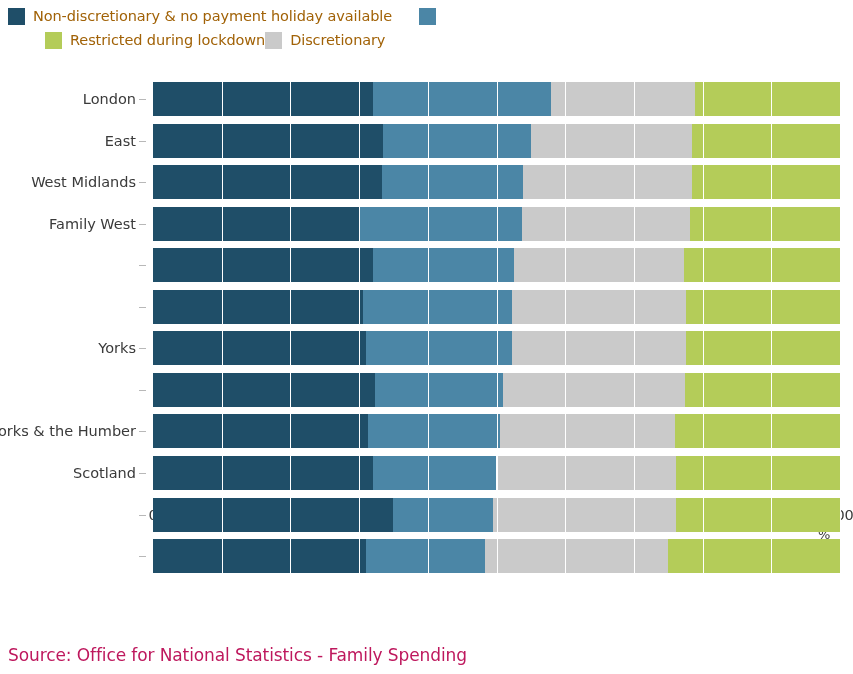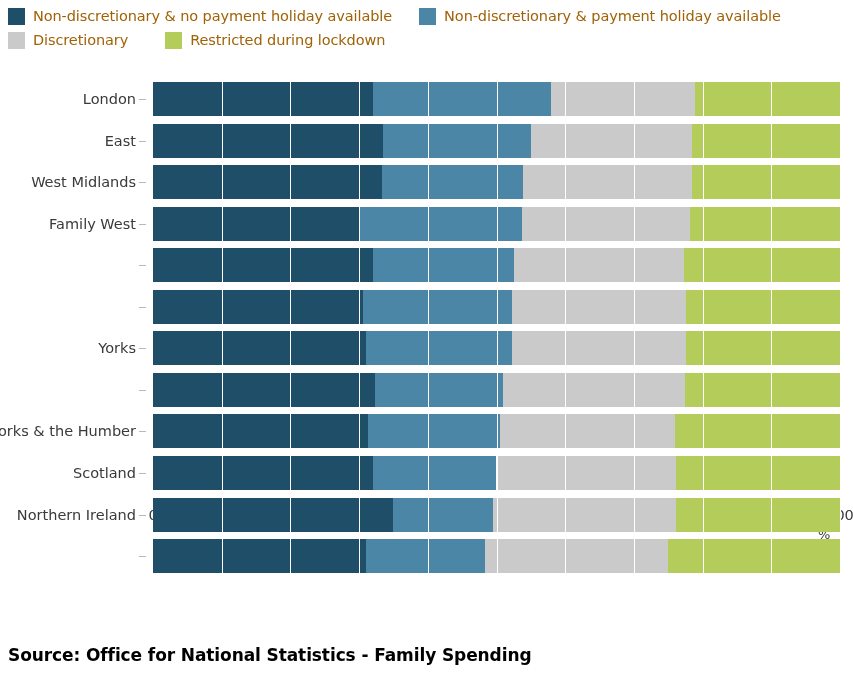--- a/index.html
+++ b/index.html
@@ -149,47 +149,46 @@
     font-size: 13px;
     color: #3a3a3a;
   }
 
   
   #source {
     position: absolute;
     left: 8px;
     top: 645px;
     font-size: 17px;
-    font-weight: bold;
-    color: #000000;
+    font-weight: normal;
+    color: #be185d;
     letter-spacing: -0.1px;
   }
 </style>
 </head>
 <body>
 
 <div id="legend">
   <div class="legend-row">
     <div class="legend-item" id="legend-item-0">
       <span class="legend-swatch" style="background: rgb(31, 78, 104);"></span>
       <span class="legend-label">Non-discretionary &amp; no payment holiday available</span>
     </div>
     <div class="legend-item" id="legend-item-1">
       <span class="legend-swatch" style="background: rgb(75, 134, 166);"></span>
-      <span class="legend-label">Non-discretionary &amp; payment holiday available</span>
     </div>
   </div>
   <div class="legend-row">
+    <div class="legend-item" id="legend-item-3">
+      <span class="legend-swatch" style="background: rgb(180, 204, 89);"></span>
+      <span class="legend-label">Restricted during lockdown</span>
+    </div>
     <div class="legend-item" id="legend-item-2">
       <span class="legend-swatch" style="background: rgb(202, 202, 202);"></span>
       <span class="legend-label">Discretionary</span>
-    </div>
-    <div class="legend-item" id="legend-item-3">
-      <span class="legend-swatch" style="background: rgb(180, 204, 89);"></span>
-      <span class="legend-label">Restricted during lockdown</span>
     </div>
   </div>
 </div>
 
 <div id="chart">
   <div id="y-axis-labels">
       <div class="y-label" style="top: 4px;">London</div>
       <div class="y-tick" style="top: 21px;"></div>
       <div class="y-label" style="top: 45.55px;">East</div>
       <div class="y-tick" style="top: 62.55px;"></div>
@@ -199,21 +198,20 @@
       <div class="y-tick" style="top: 145.65px;"></div>
       <div class="y-tick" style="top: 187.2px;"></div>
       <div class="y-tick" style="top: 228.75px;"></div>
       <div class="y-label" style="top: 253.3px;">Yorks</div>
       <div class="y-tick" style="top: 270.3px;"></div>
       <div class="y-tick" style="top: 311.85px;"></div>
       <div class="y-label" style="top: 336.4px;">Yorks &amp; the Humber</div>
       <div class="y-tick" style="top: 353.4px;"></div>
       <div class="y-label" style="top: 377.95px;">Scotland</div>
       <div class="y-tick" style="top: 394.95px;"></div>
-      <div class="y-label" style="top: 419.5px;">Northern Ireland</div>
       <div class="y-tick" style="top: 436.5px;"></div>
       <div class="y-tick" style="top: 478.05px;"></div>
     </div>
   <div id="plot">
       <div class="gridline" style="left: 68.7px;"></div>
       <div class="gridline" style="left: 137.4px;"></div>
       <div class="gridline" style="left: 206.1px;"></div>
       <div class="gridline" style="left: 274.8px;"></div>
       <div class="gridline" style="left: 343.5px;"></div>
       <div class="gridline" style="left: 412.2px;"></div>

